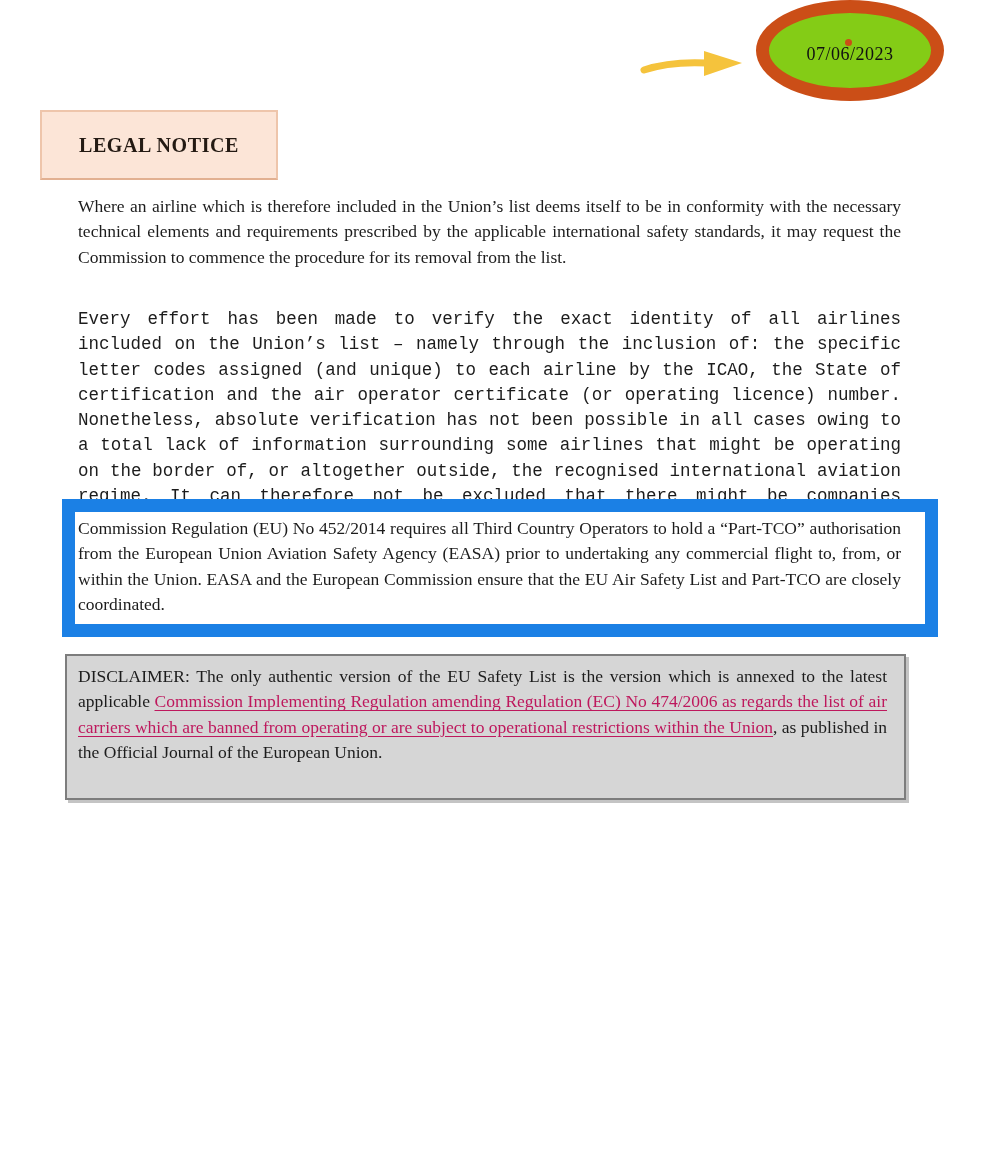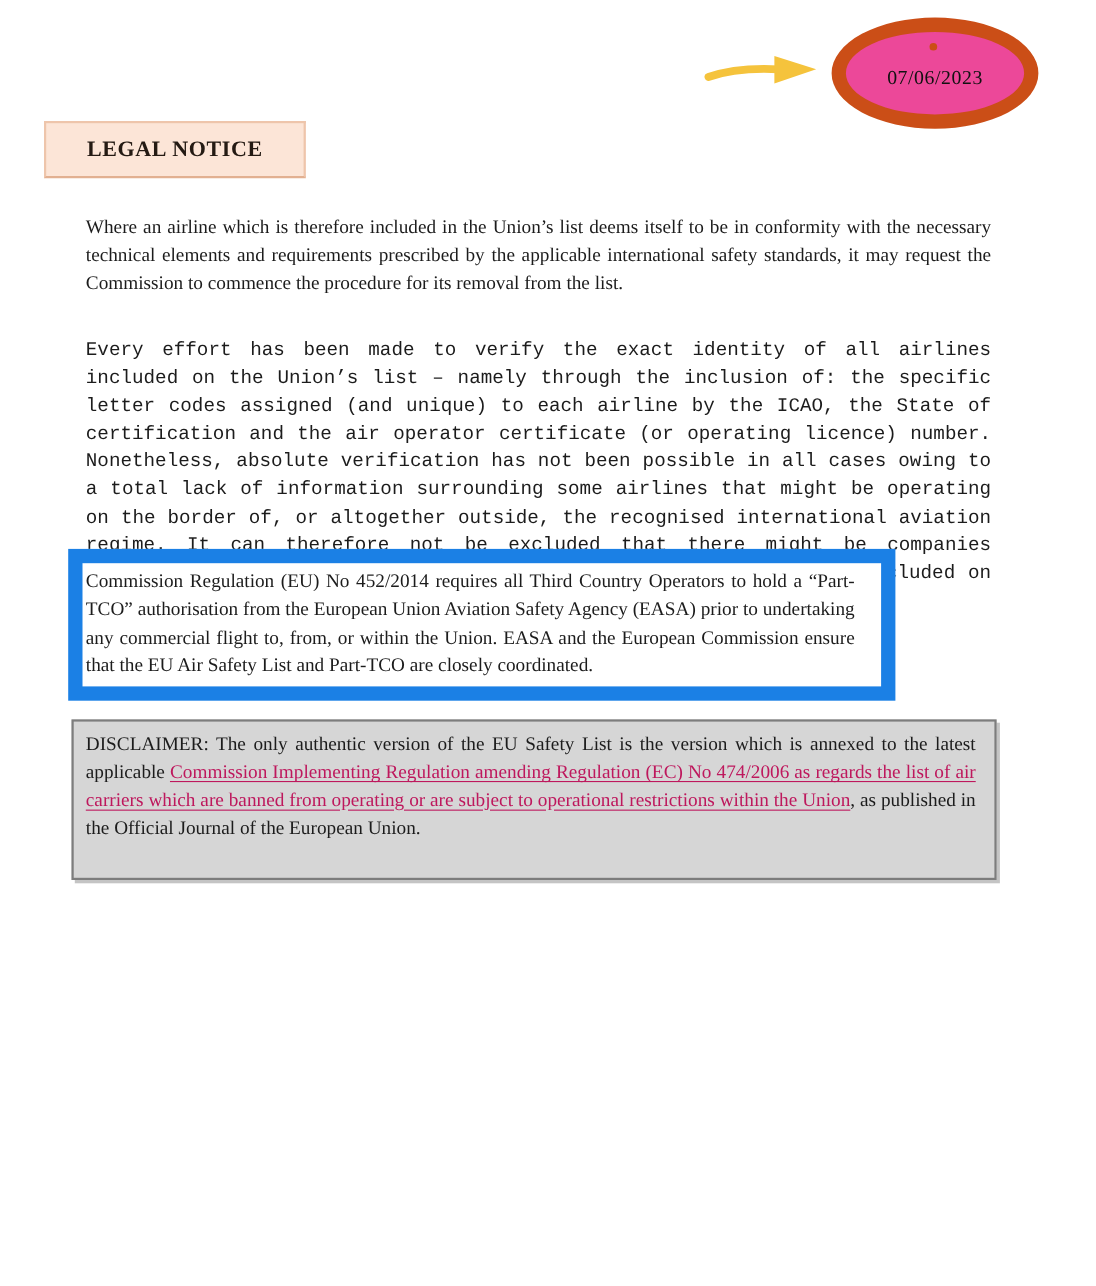--- a/index.html
+++ b/index.html
@@ -18,29 +18,29 @@
   .arrow-svg {
     position: absolute;
     left: 640px;
     top: 44px;
     width: 108px;
     height: 38px;
   }
   .stamp-circle {
     position: absolute;
     left: 756px;
-    top: 16px;
+    top: 0;
     width: 188px;
     height: 101px;
     border: 13px solid #cb4e17;
     border-radius: 50%;
     display: flex;
     align-items: center;
     justify-content: center;
-    background: #ec4899;
+    background: #84cc16;
   }
   .stamp-dot {
     position: absolute;
     left: 845px;
     top: 39px;
     width: 7px;
     height: 7px;
     border-radius: 50%;
     background: #cb4e17;
   }
@@ -50,21 +50,21 @@
     color: #111111;
     padding-top: 8px;
   }
 
   
   .legal-box {
     position: absolute;
     left: 40px;
     top: 110px;
     width: 238px;
-    height: 52px;
+    height: 70px;
     background: #fce5d7;
     border: 2px solid #eec5ab;
     border-bottom-color: #e2b091;
     display: flex;
     align-items: center;
     justify-content: center;
   }
   .legal-title {
     font-weight: bold;
     font-size: 20px;
@@ -83,21 +83,21 @@
     color: #1c1c1c;
   }
   .p1 { top: 194px; }
   .p2 { top: 307px; font-family: Liberation Mono, monospace; }
 
   
   .highlight-box {
     position: absolute;
     left: 62px;
     top: 499px;
-    width: 752px;
+    width: 876px;
     height: 138px;
     border: 13px solid #1b80e5;
     background: #ffffff;
   }
   .highlight-box .inner {
     position: static;
     width: auto;
     padding: 4px 24px 0 3px;
     text-align: justify;
     font-size: 17.5px;

